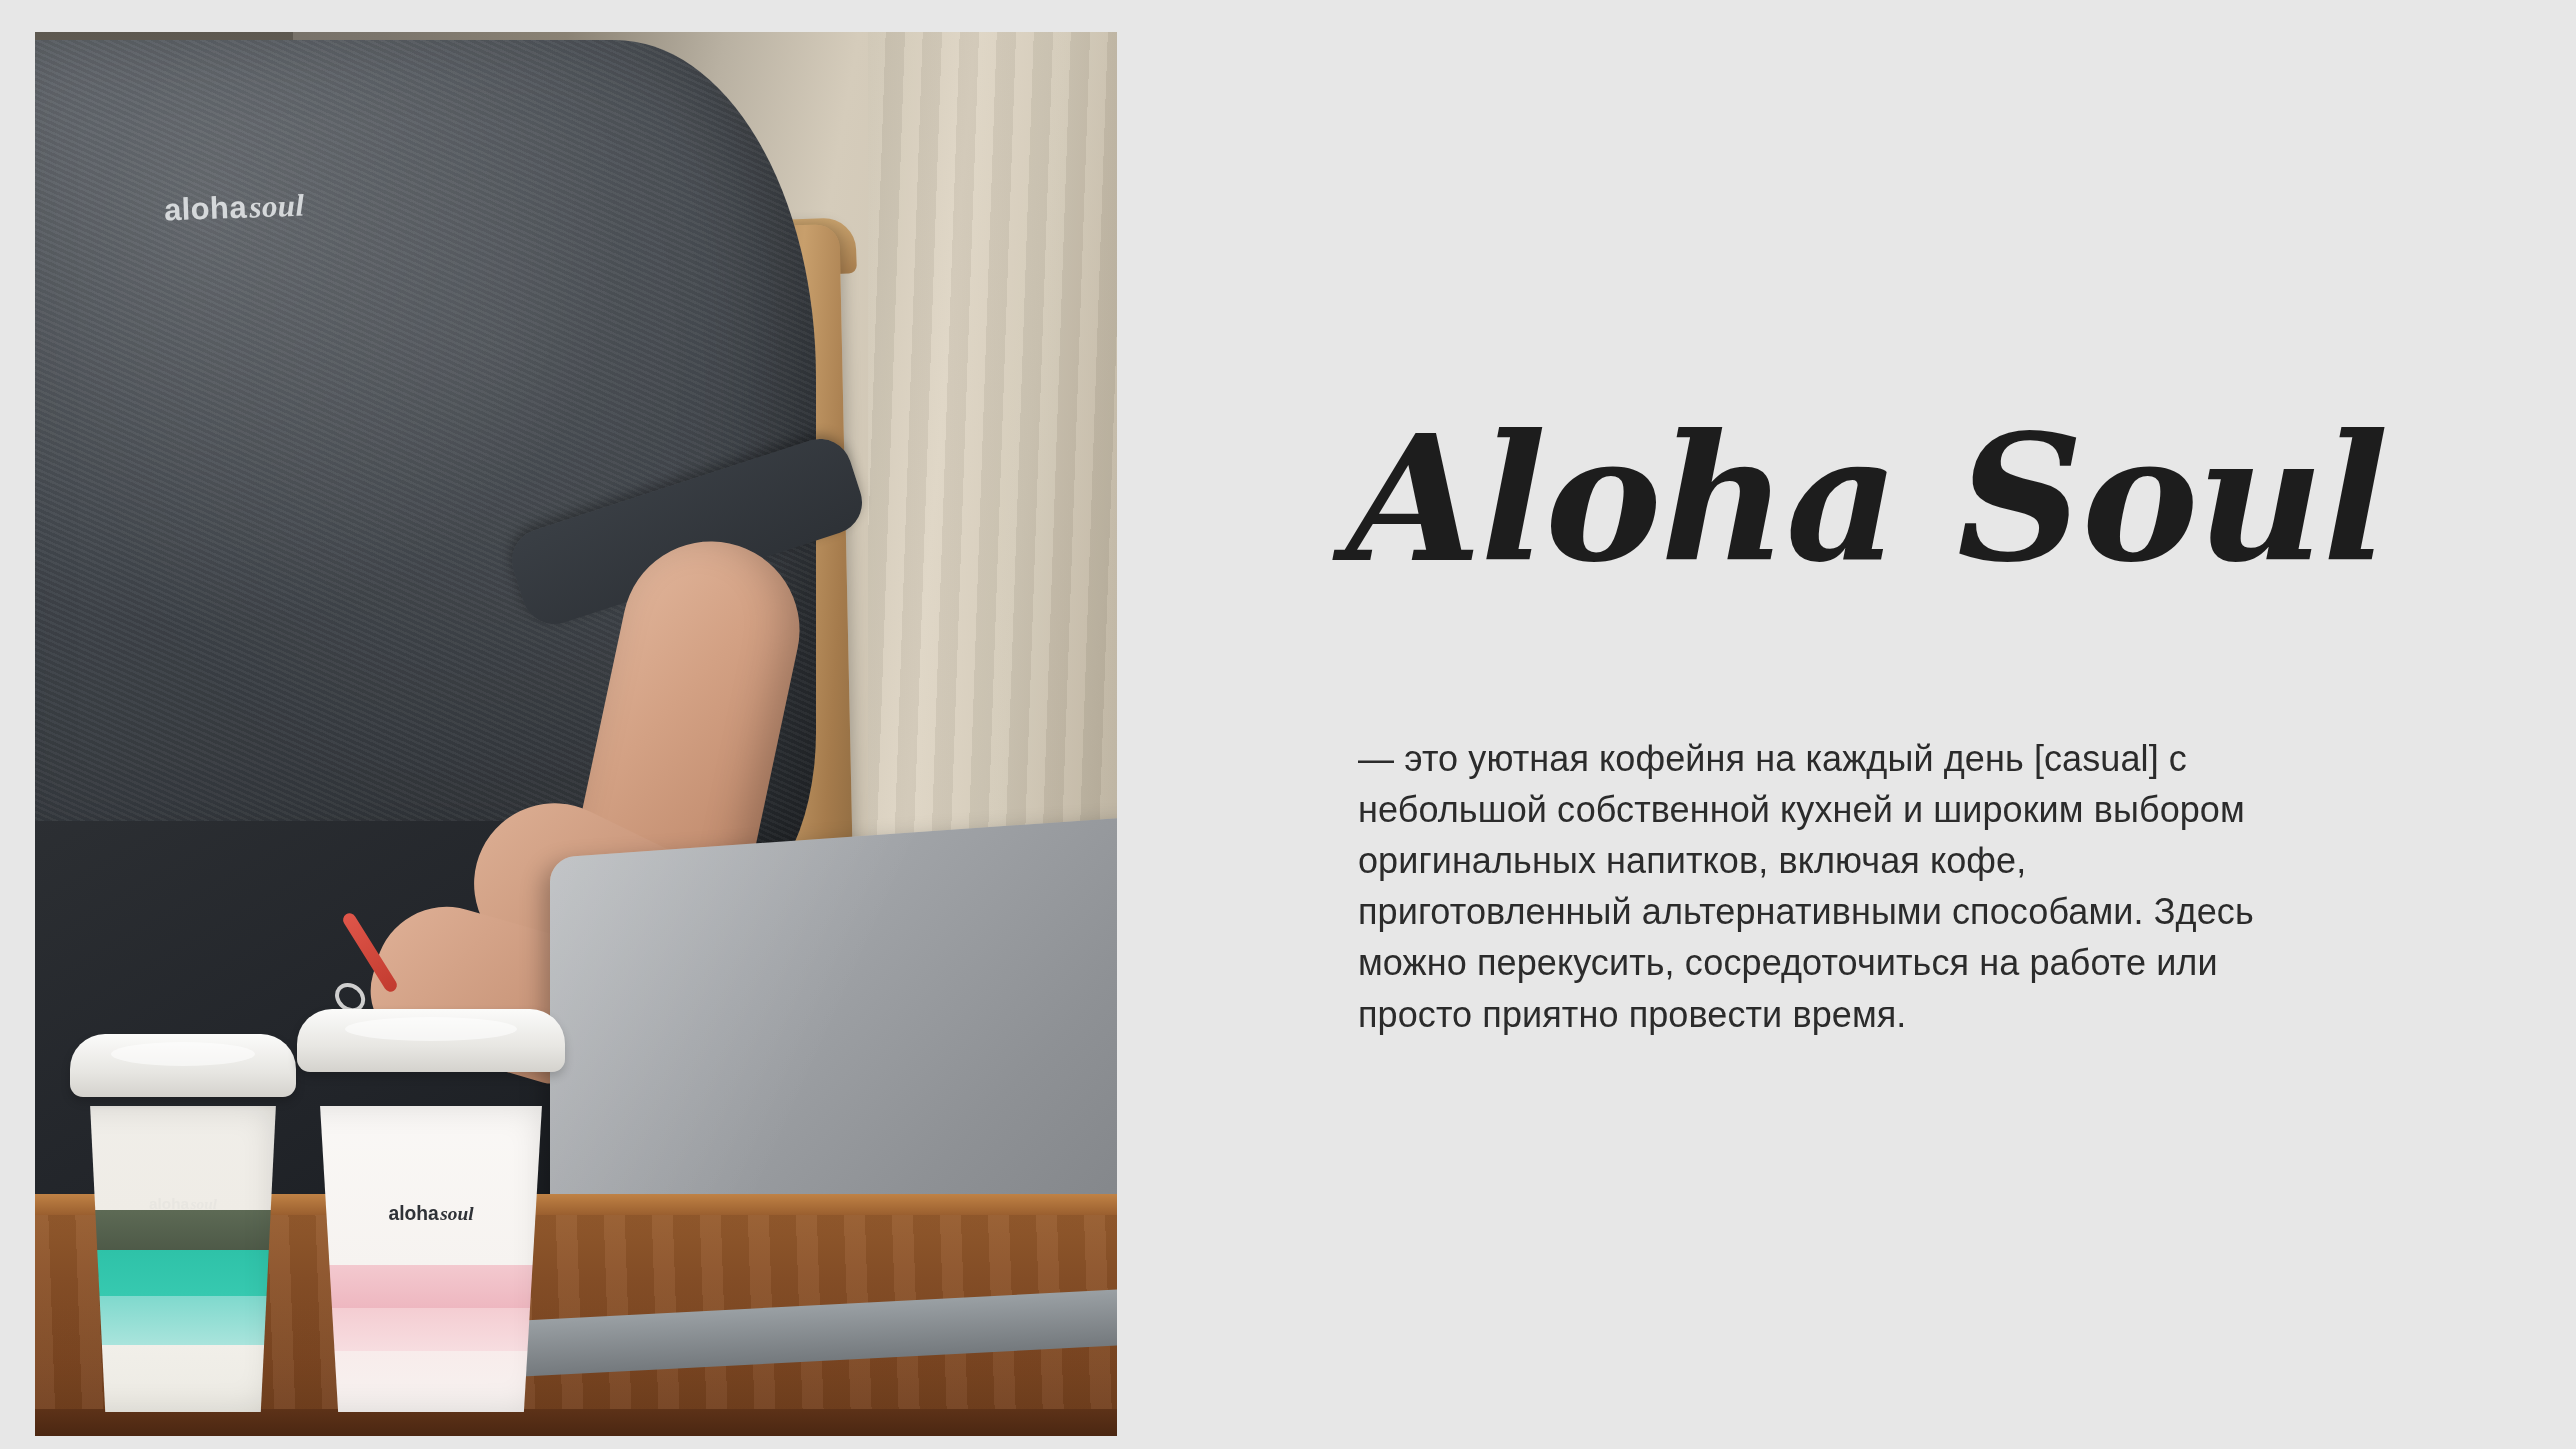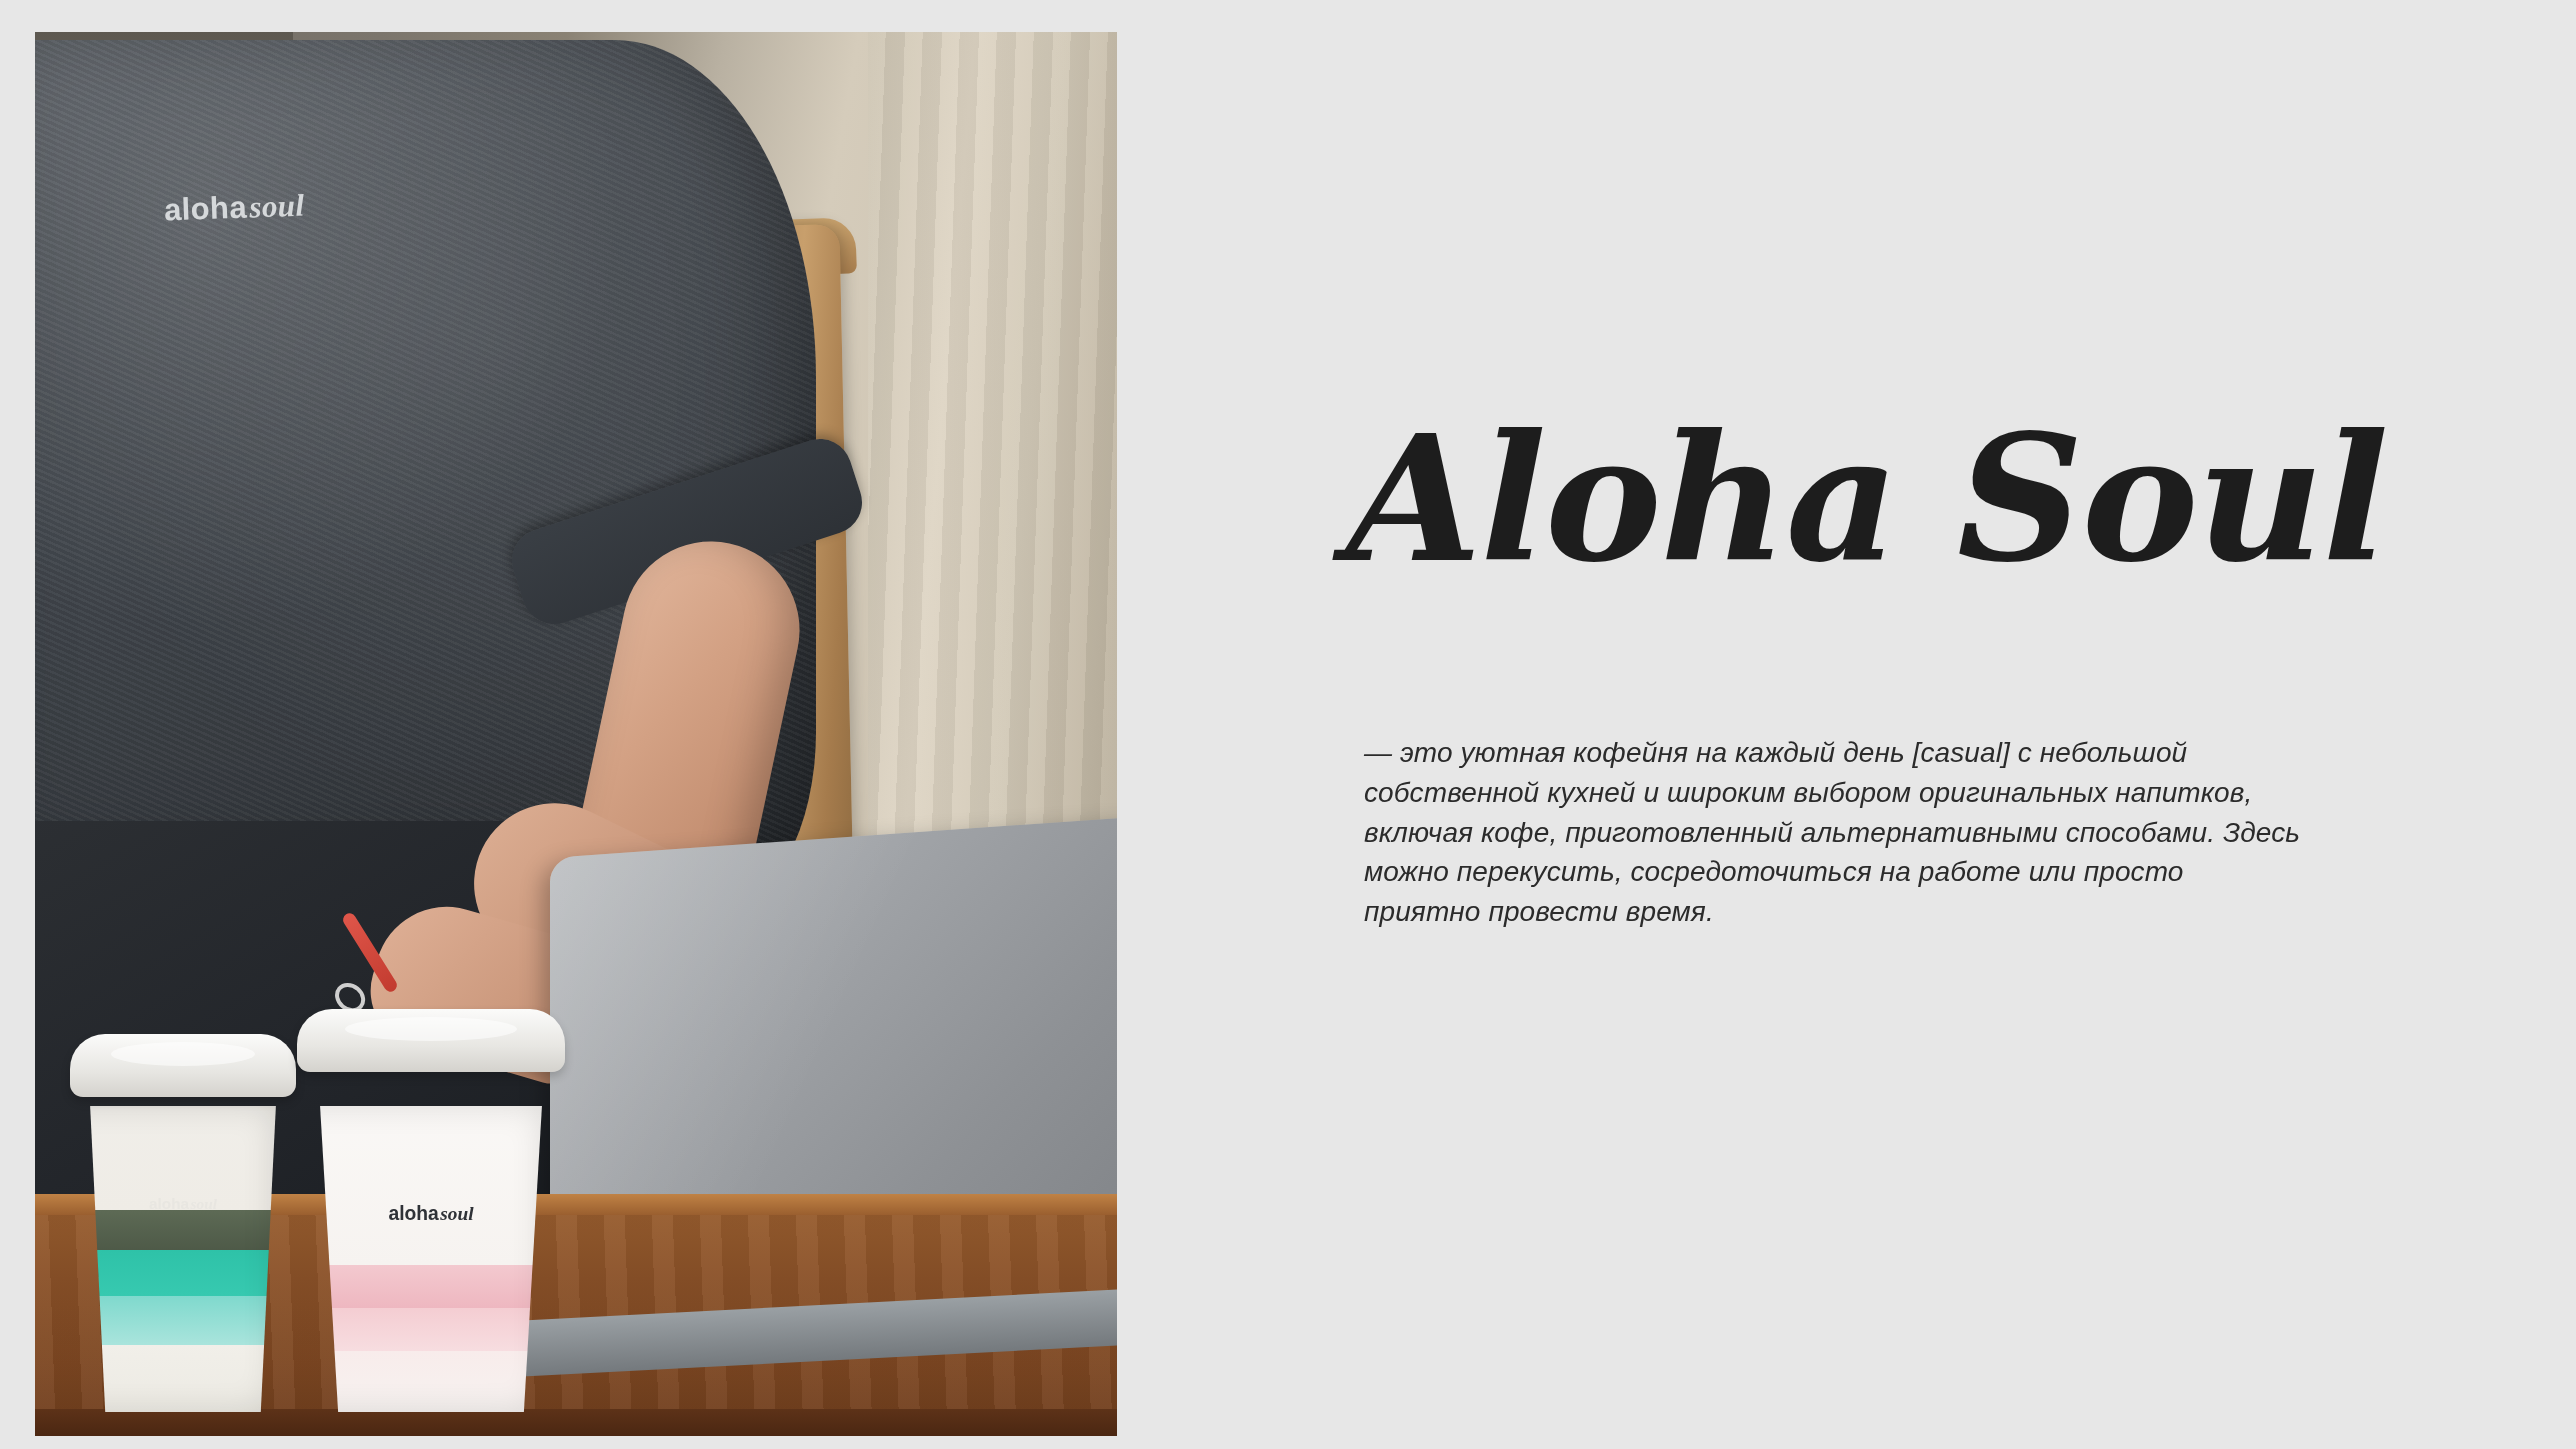--- a/index.html
+++ b/index.html
@@ -349,26 +349,25 @@
 
   .paragraphs {
     position: absolute;
     left: 0;
     top: 725px;
     width: 958px;
   }
 
   .para {
     font-family: "Liberation Sans", sans-serif;
-    font-size: 28px;
+    font-size: 36px;
     line-height: 1.42;
     color: #2b2b2b;
-    margin: 0 0 42px 18px;
+    margin: 0 0 42px 12px;
     letter-spacing: 0.1px;
-    font-style: italic;
   }
   .para:last-child { margin-bottom: 0; }
 </style>
 </head>
 <body>
 
 <div class="slide">
 
   <div class="photo-wrap">
     <div class="photo">

